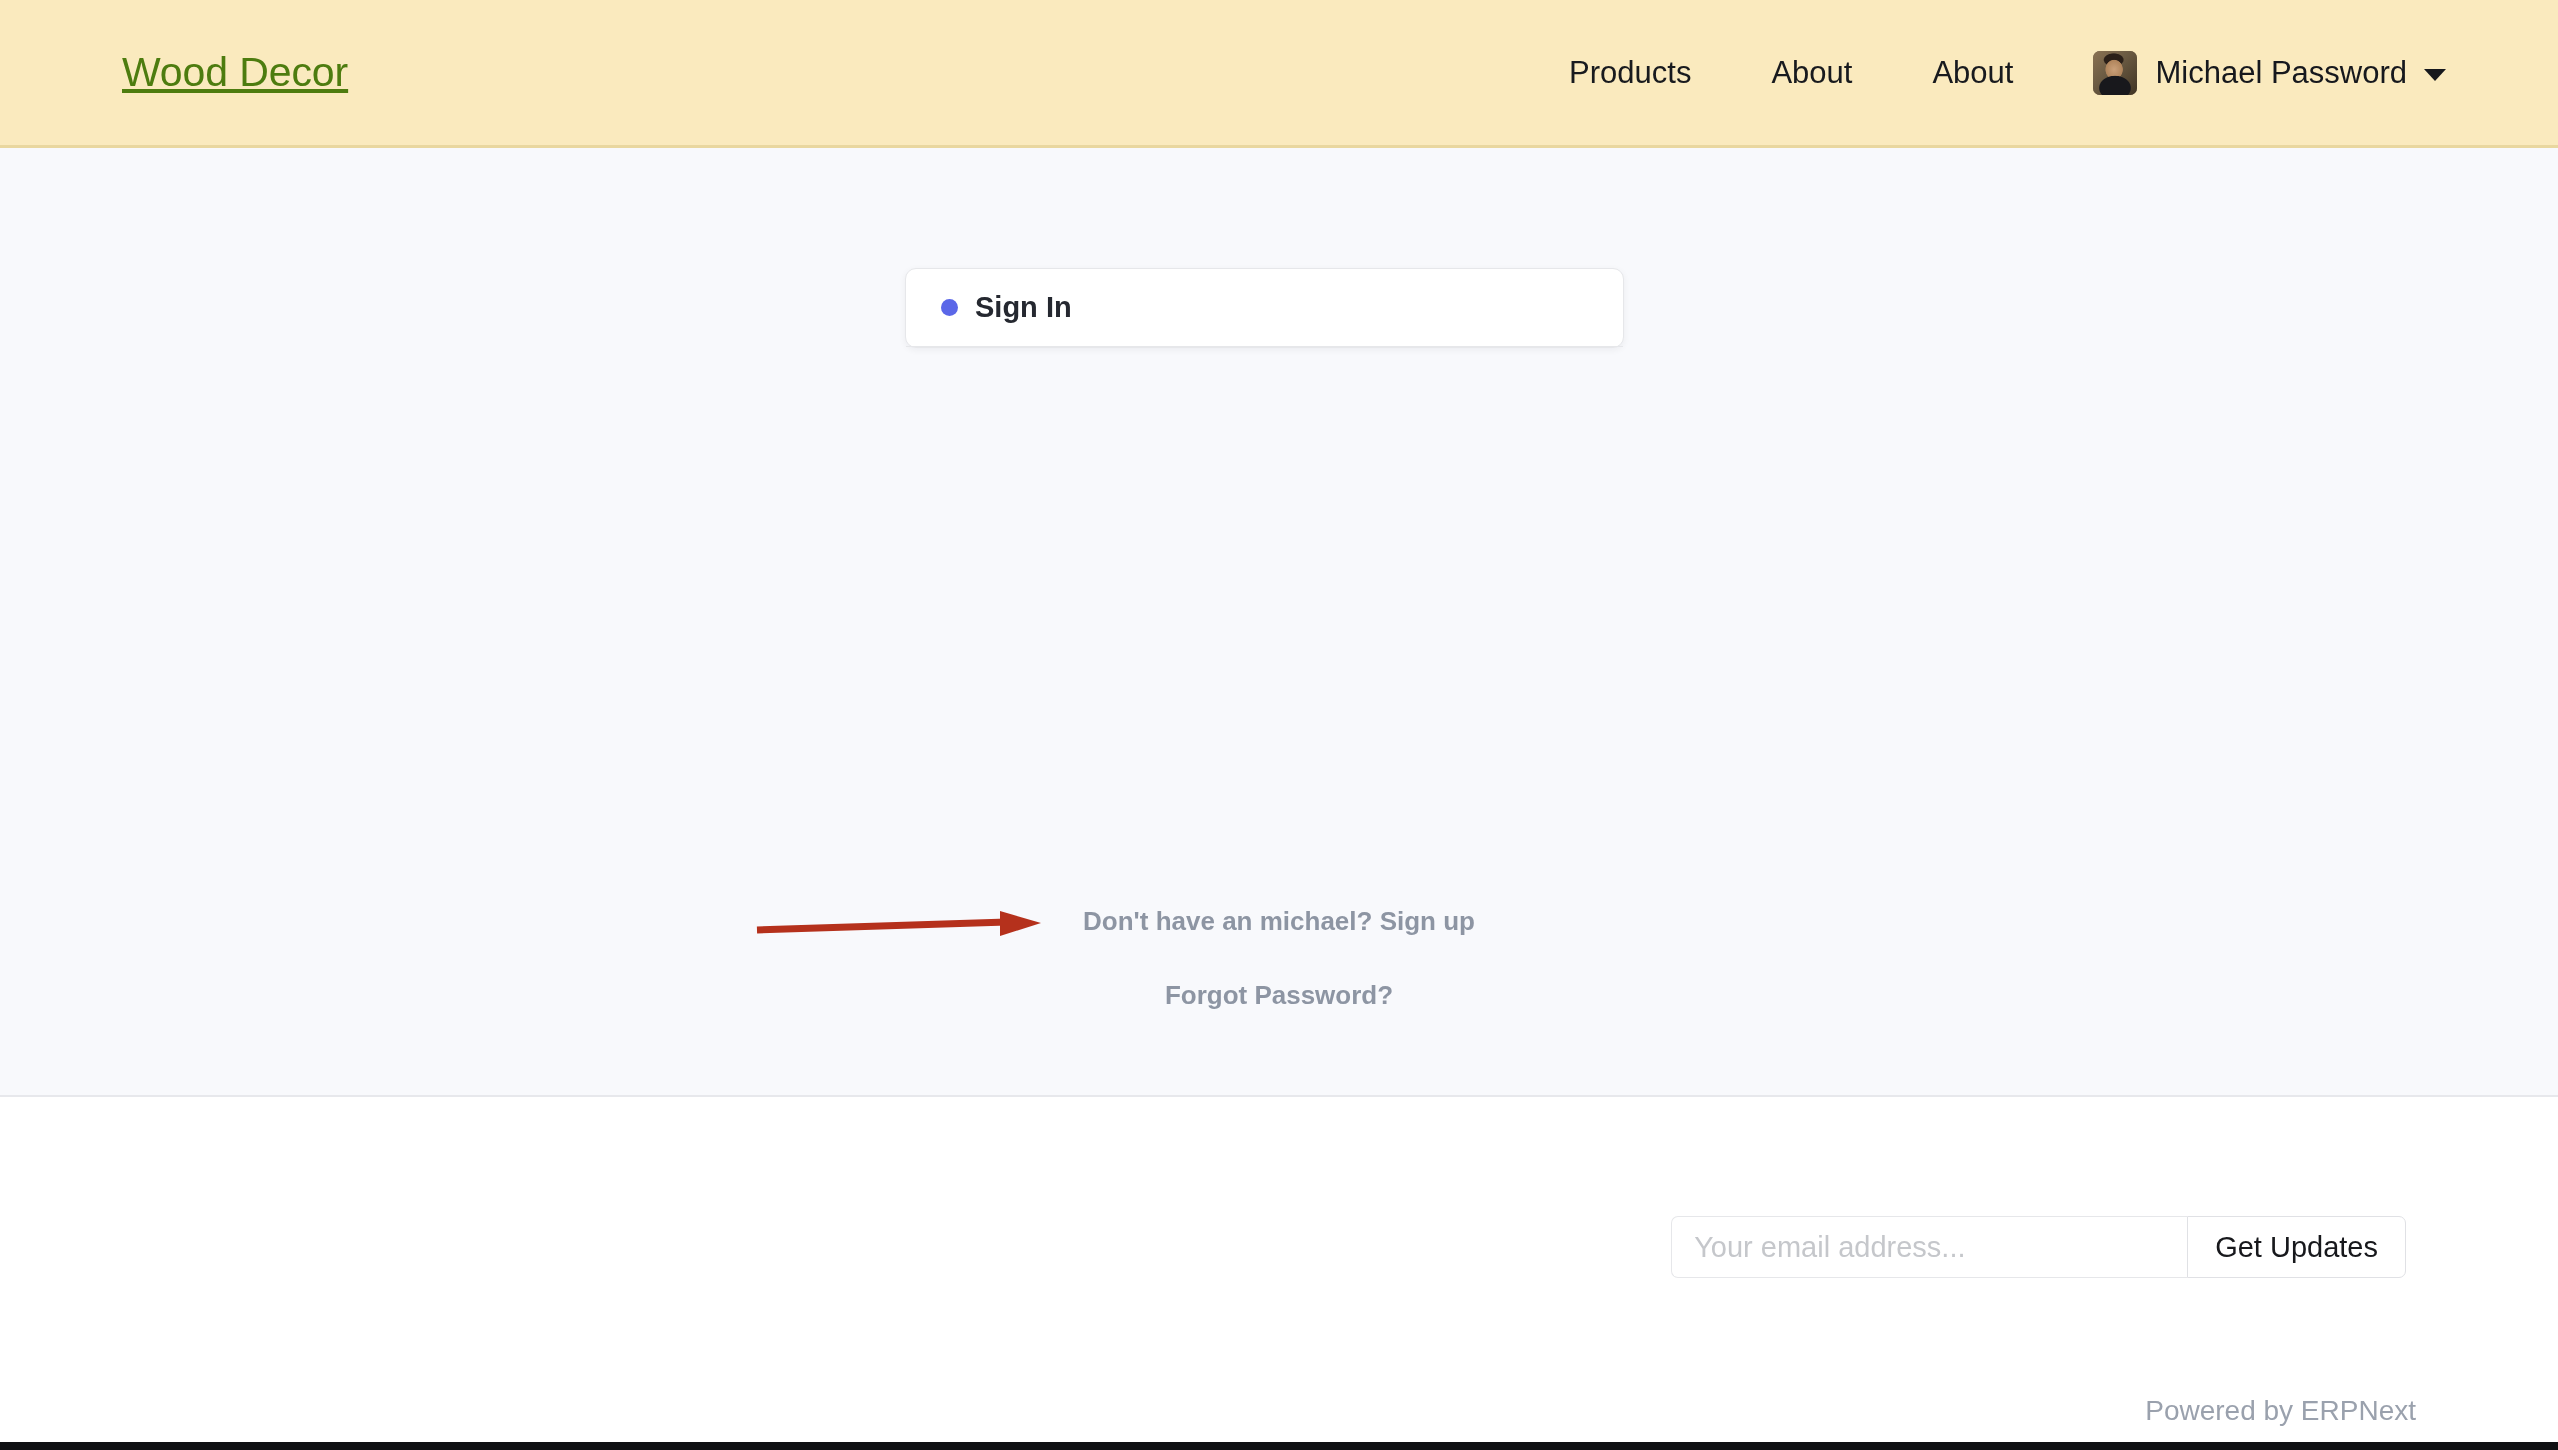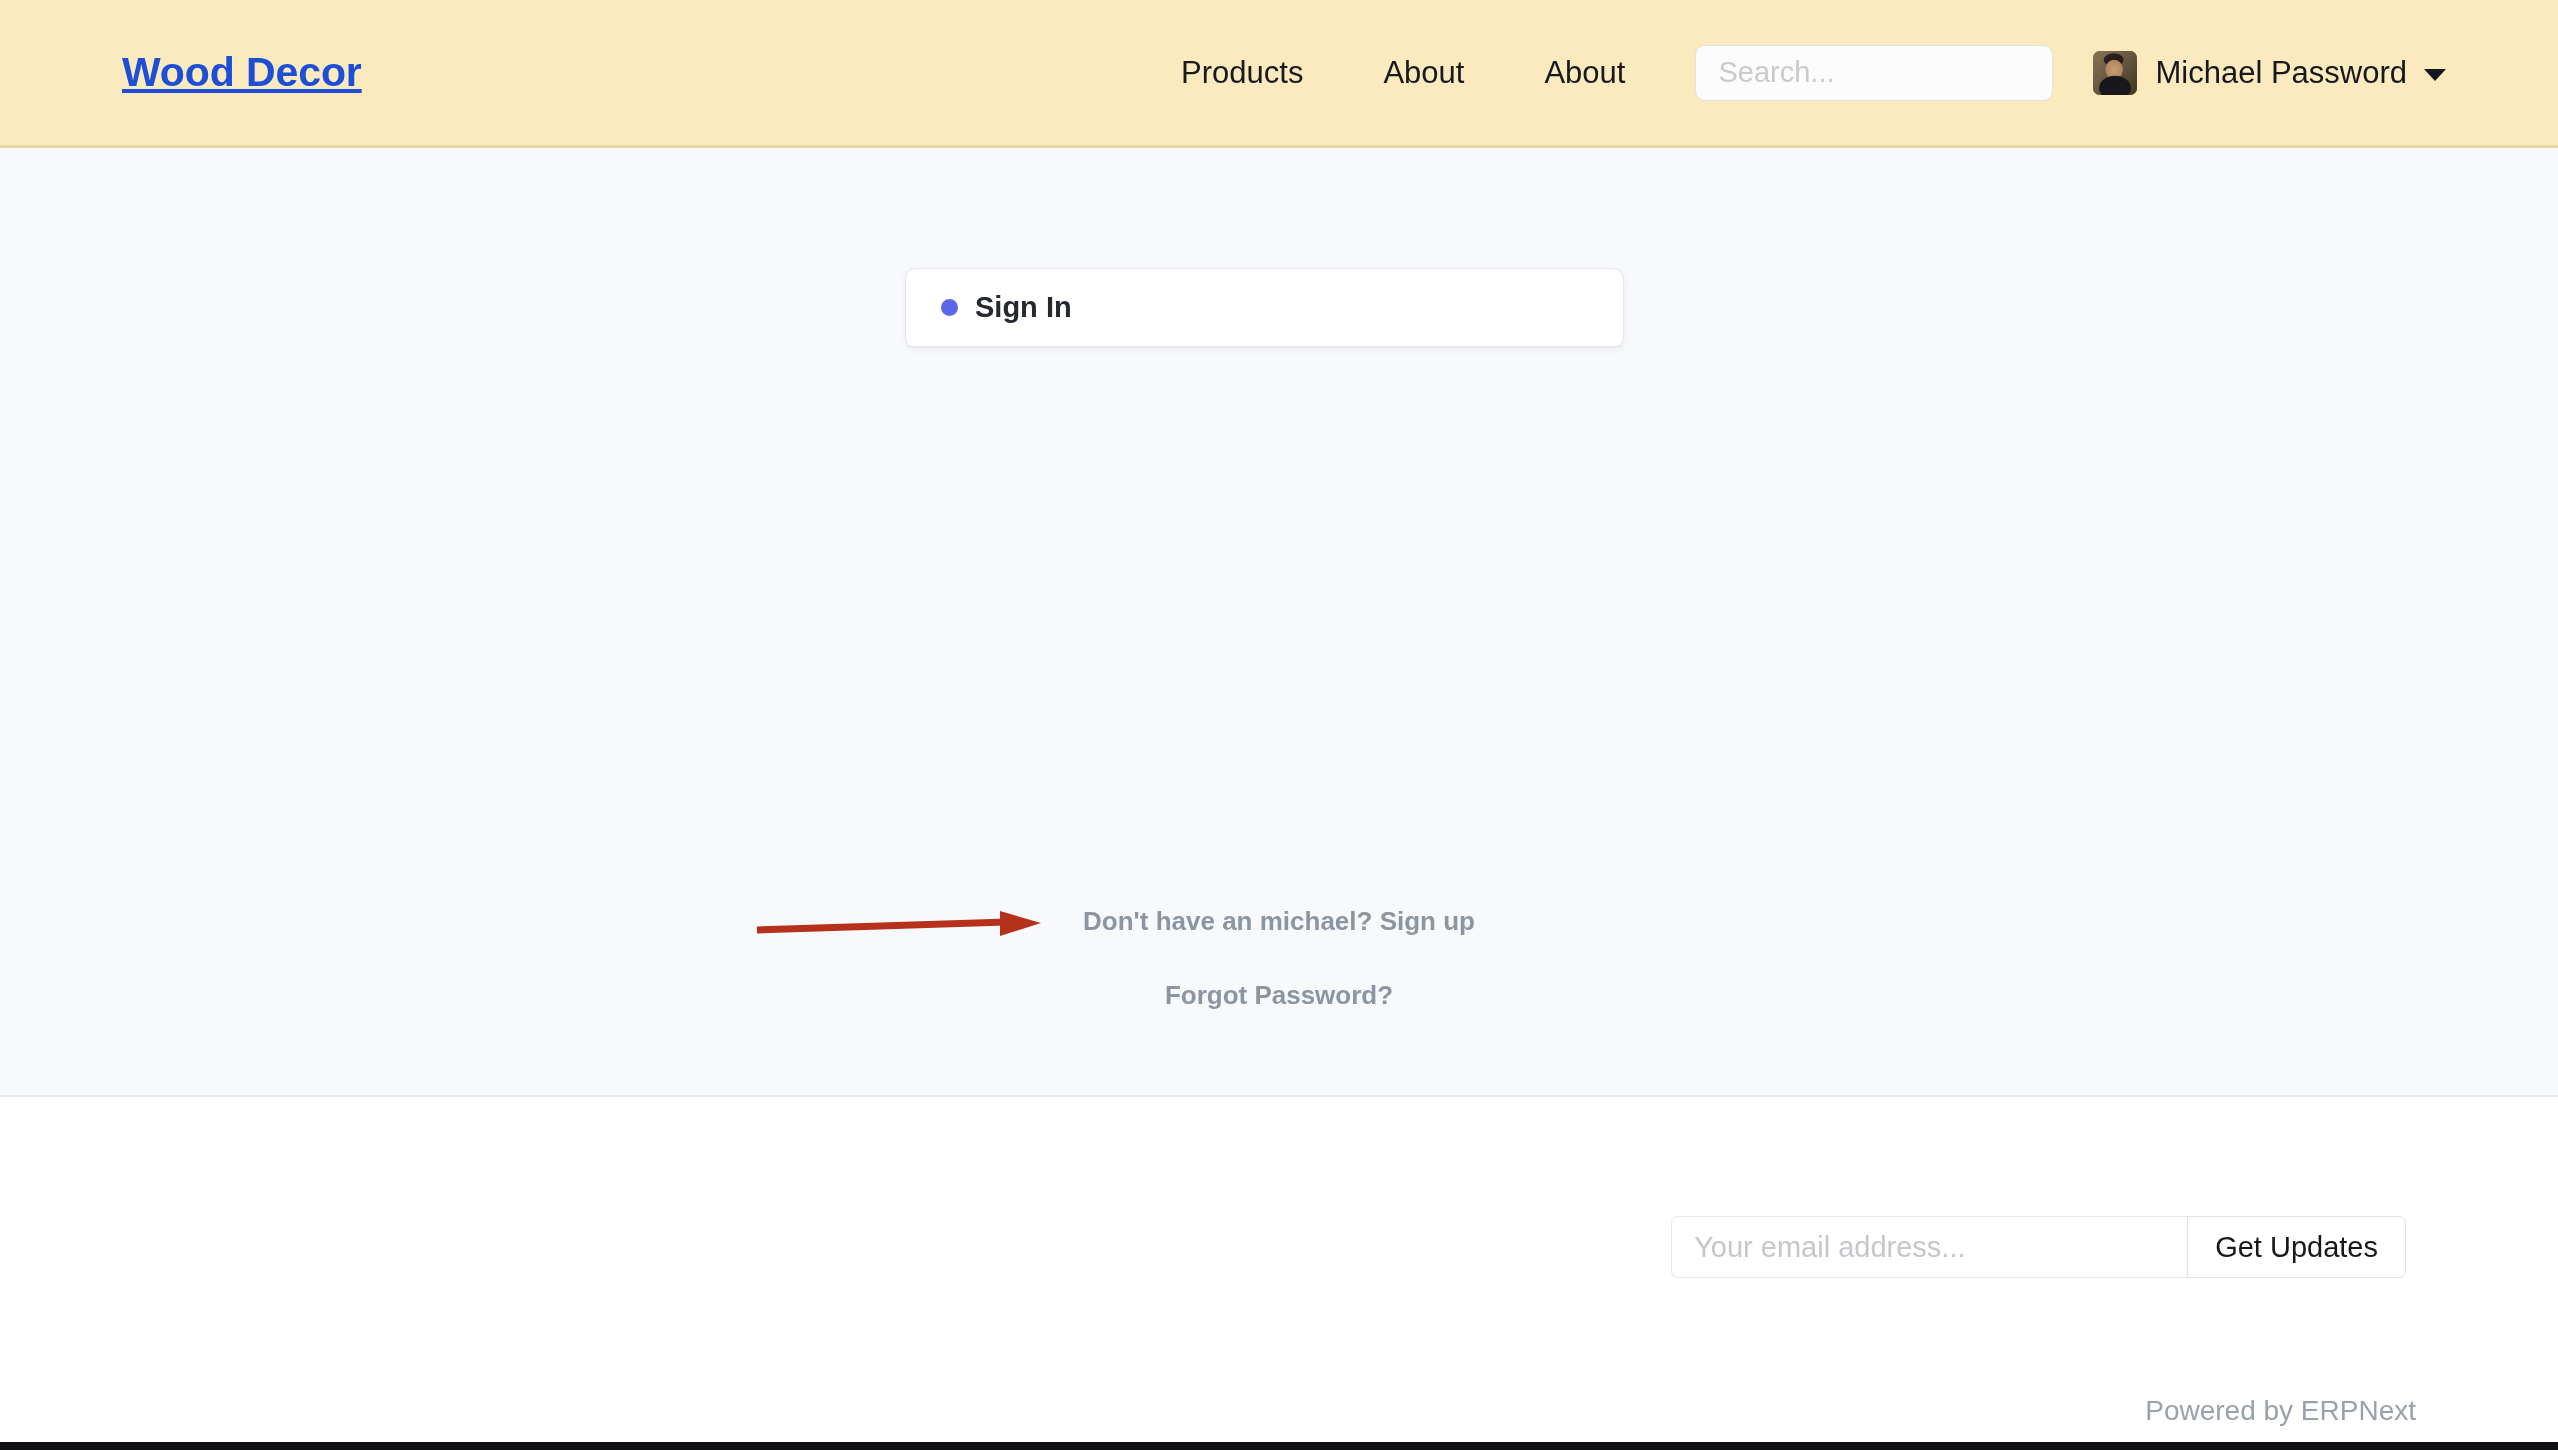--- a/index.html
+++ b/index.html
@@ -30,23 +30,23 @@
     background: #faeabe;
     border-bottom: 3px solid #e9d79f;
     display: flex;
     align-items: center;
     padding: 0 112px 0 122px;
     flex: 0 0 auto;
   }
 
   .brand {
     font-size: 41px;
-    color: #1d4ed8;
+    color: #4d7c0f;
     letter-spacing: -0.1px;
-    font-weight: 700;
+    font-weight: 400;
     white-space: nowrap;
   }
 
   .nav-right {
     margin-left: auto;
     display: flex;
     align-items: center;
   }
 
   .nav-links {
@@ -300,21 +300,20 @@
   <header class="navbar">
     <a class="brand" href="#">Wood Decor</a>
 
     <div class="nav-right">
       <nav class="nav-links">
         <a class="nav-link" href="#">Products</a>
         <a class="nav-link" href="#">About</a>
         <a class="nav-link" href="#">About</a>
       </nav>
 
-      <input class="search-box" type="text" placeholder="Search..." style="">
 
       <div class="user-menu">
         <div class="avatar">
           <div class="av-bg"></div>
         </div>
         <span class="user-name">Michael Password</span>
         <span class="caret"></span>
       </div>
     </div>
   </header>

